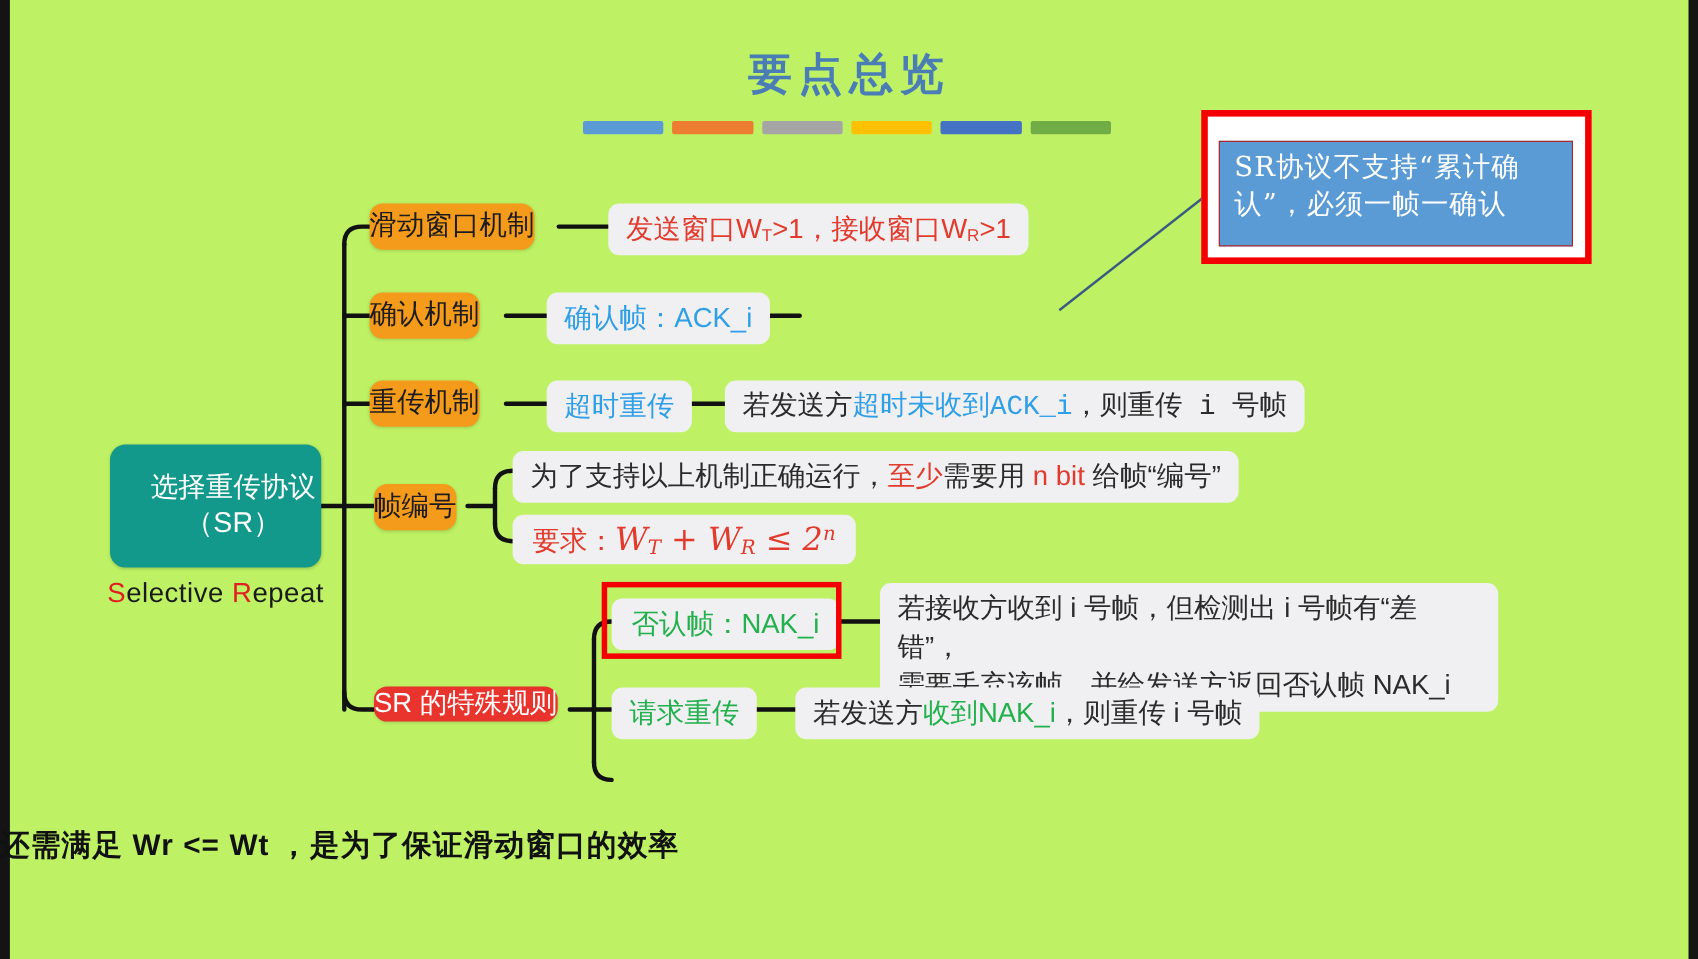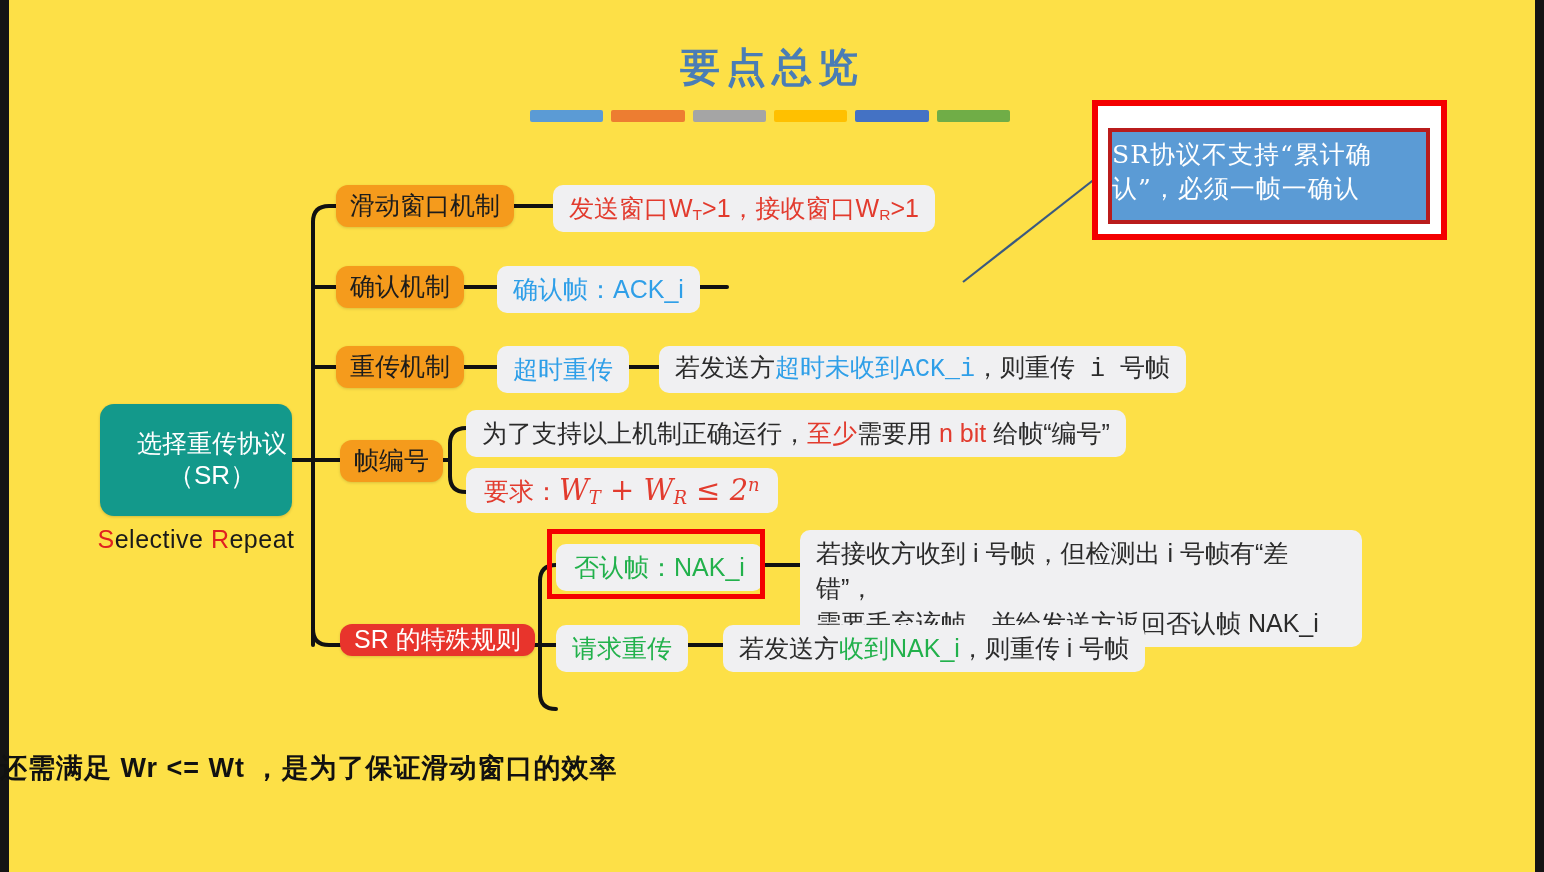--- a/index.html
+++ b/index.html
@@ -5,21 +5,21 @@
   * { box-sizing: border-box; }
   html, body {
     margin: 0; padding: 0;
     background: #ffffff;
     font-family: "Liberation Sans", "DejaVu Sans", sans-serif;
   }
   #canvas {
     position: relative;
     width: 1544px;
     height: 872px;
-    background: #fde047;
+    background: #bef264;
     overflow: hidden;
   }
   
   .edge-strip {
     position: absolute; top: 0; bottom: 0; width: 9px;
     background: #141414;
   }
   .edge-left  { left: 0; }
   .edge-right { right: 0; }
 
@@ -79,21 +79,21 @@
     text-align: center;
     font-size: 25px;
     color: #1a1a1a;
     letter-spacing: 0.5px;
   }
   #root-sub .hl { color: #e02020; }
 
   .cat {
     border-radius: 12px;
     font-size: 25px;
-    padding: 0 14px;
+    padding: 0 0;
     box-shadow: 0 1px 3px rgba(0,0,0,0.14);
   }
   .cat.orange { background: #f59b1c; color: #1c1c1c; }
   .cat.red    { background: #e8342c; color: #ffffff; }
   .leaf {
     position: absolute;
     background: #f0f0f2;
     border-radius: 10px;
     font-size: 25px;
     padding: 6px 16px;
@@ -127,26 +127,26 @@
     left: 1092px; top: 100px;
     width: 355px; height: 140px;
     border: 6px solid #f40000;
     background: #ffffff;
   }
   #callout-inner {
     position: absolute;
     left: 1108px; top: 128px;
     width: 322px; height: 96px;
     background: #5b9bd5;
-    border: 4px solid #b91c1c;
+    border: 1px solid #b91c1c;
     color: #ffffff;
     font-family: "DejaVu Serif", "Liberation Serif", serif;
     font-size: 25px;
     line-height: 1.35;
-    padding: 6px 0;
+    padding: 6px 13px;
     letter-spacing: 1px;
   }
 
   
   #bottom-note {
     position: absolute;
     left: 0; right: 0; top: 750px;
     font-size: 27px;
     font-weight: 700;
     color: #111111;

